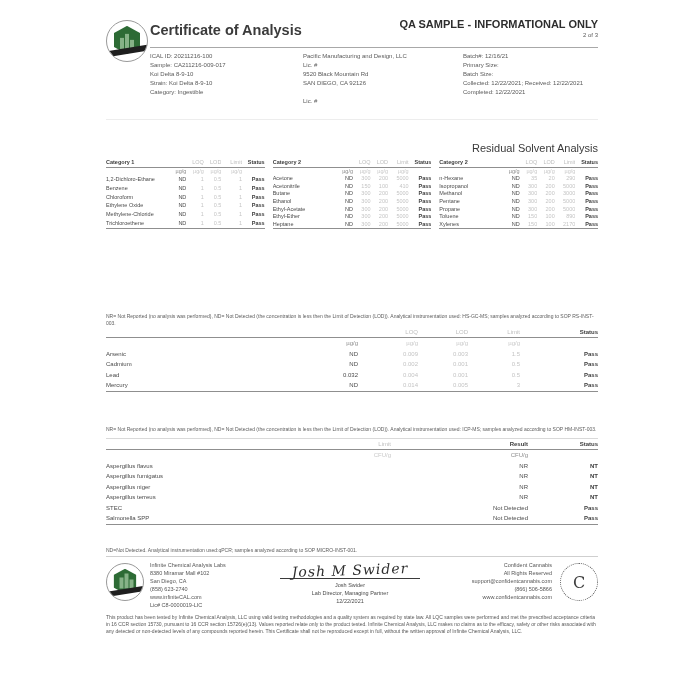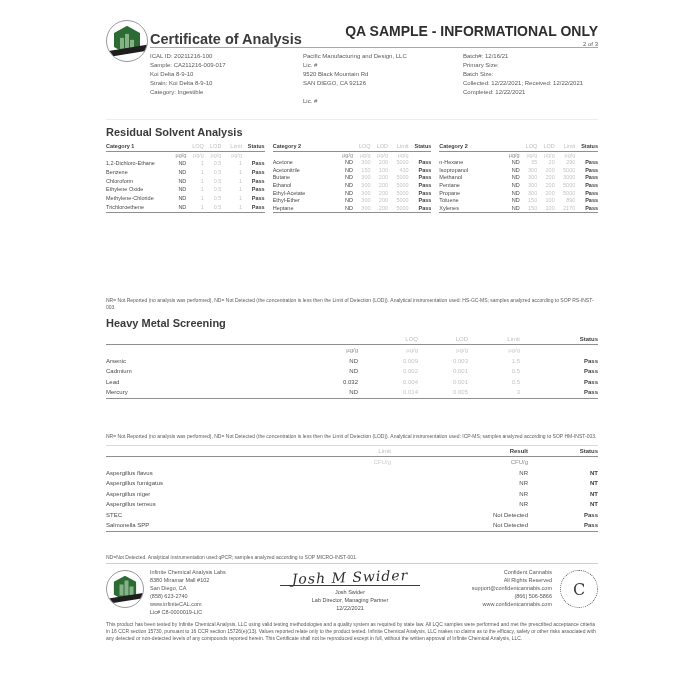--- a/index.html
+++ b/index.html
@@ -10,34 +10,34 @@
   .header { position:relative; padding-left:44px; }
   .badge { width:42px; height:42px; border-radius:50%; background:#fff; border:1px solid #9a9a9a; position:relative; overflow:hidden; flex:0 0 auto; }
   .badge-hex { position:absolute; left:50%; top:50%; width:26px; height:28px; transform:translate(-50%,-54%);
                background:#2d6b35; clip-path:polygon(50% 0,100% 25%,100% 75%,50% 100%,0 75%,0 25%); }
   .badge-hex .bar { position:absolute; bottom:5px; background:#86b287; }
   .bar.b1 { left:6px; width:4px; height:11px; }
   .bar.b2 { left:11px; width:4px; height:15px; }
   .bar.b3 { left:16px; width:4px; height:9px; }
   .badge-band { position:absolute; left:-5px; right:-5px; bottom:7px; height:6px; background:#1e1e1e; transform:rotate(-9deg); z-index:2; }
   .header .badge { position:absolute; left:0; top:2px; }
-  .header-top { display:flex; justify-content:space-between; align-items:flex-end; border-bottom:1px solid #a8a8a8; padding-bottom:0; min-height:30px; }
+  .header-top { display:flex; justify-content:space-between; align-items:flex-start; border-bottom:1px solid #a8a8a8; padding-bottom:0; min-height:30px; }
   .coa-title { font-size:14.5px; font-weight:bold; color:#3b3b3b; padding-top:4px; }
   .qa-wrap { text-align:right; }
-  .qa-banner { font-size:14px; font-weight:bold; color:#2e2e2e; }
+  .qa-banner { font-size:11px; font-weight:bold; color:#2e2e2e; }
   .page-num { font-size:6px; color:#5a5a5a; margin-top:2px; }
   .header-info { display:flex; padding-top:4px; font-size:6px; color:#595959; }
   .info-line { min-height:9px; line-height:9px; }
   .col-sample { width:153px; }
   .col-client { width:160px; }
   .col-batch  { flex:1; }
 
   
   .section-divider { border-top:1px solid #ededed; margin-top:13px; }
-  h2.section-heading { font-size:11px; font-weight:bold; color:#3a3a3a; margin:6px 0 5px; }
+  h2.section-heading { font-size:11px; font-weight:normal; color:#3a3a3a; margin:22px 0 5px;text-align:right; }
 
   table { border-collapse:collapse; table-layout:fixed; }
   th { font-weight:normal; }
 
   
   .solv-wrap { display:flex; gap:8px; }
   .solv { flex:1 1 0; width:100%; font-size:5.5px; border-bottom:1px solid #8f8f8f; }
   .solv th, .solv td { line-height:7.6px; padding:0; white-space:nowrap; overflow:hidden; }
   .c-name { width:56px; } .c-val { width:22px; } .c-n { width:17px; } .c-n2 { width:20px; } .c-st { width:22px; }
   .head-row th { border-bottom:1px solid #8f8f8f; }
@@ -407,21 +407,20 @@
             <td class="num">100</td>
             <td class="num">2170</td>
             <td class="st">Pass</td>
           </tr>
         </tbody>
     </table>
   </div>
 
   <p class="note note-1">NR= Not Reported (no analysis was performed), ND= Not Detected (the concentration is less then the Limit of Detection (LOD)). Analytical instrumentation used: HS-GC-MS; samples analyzed according to SOP RS-INST-003.</p>
 
-  <h2 class="section-heading gap-metal">Heavy Metal Screening</h2>
 
   <table class="bigtable">
     <colgroup>
         <col class="m-name">
         <col class="m-val">
         <col class="m-loq">
         <col class="m-lod">
         <col class="m-lim">
         <col class="m-st">
       </colgroup>

